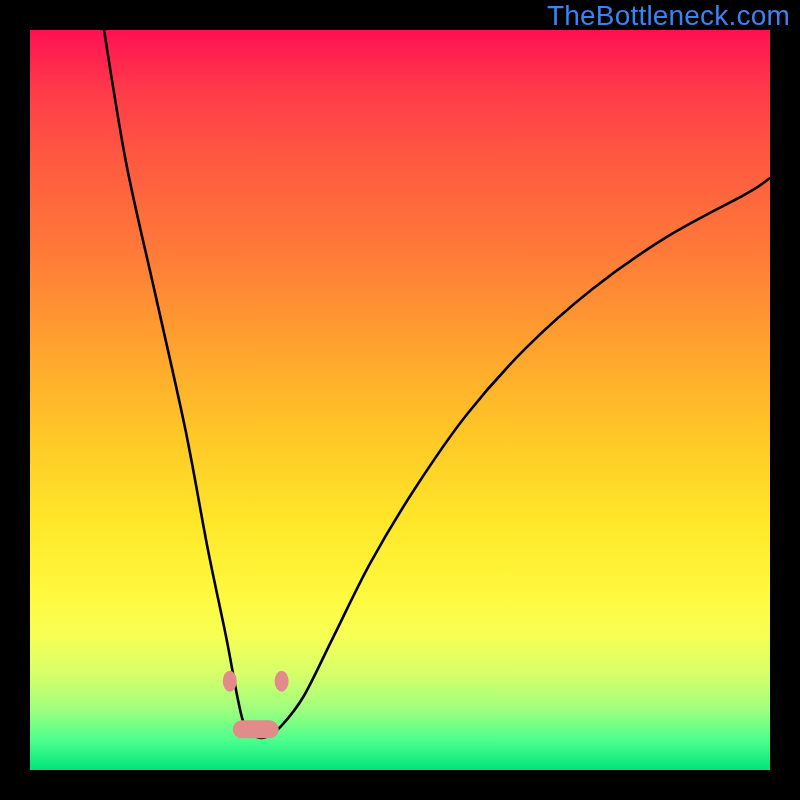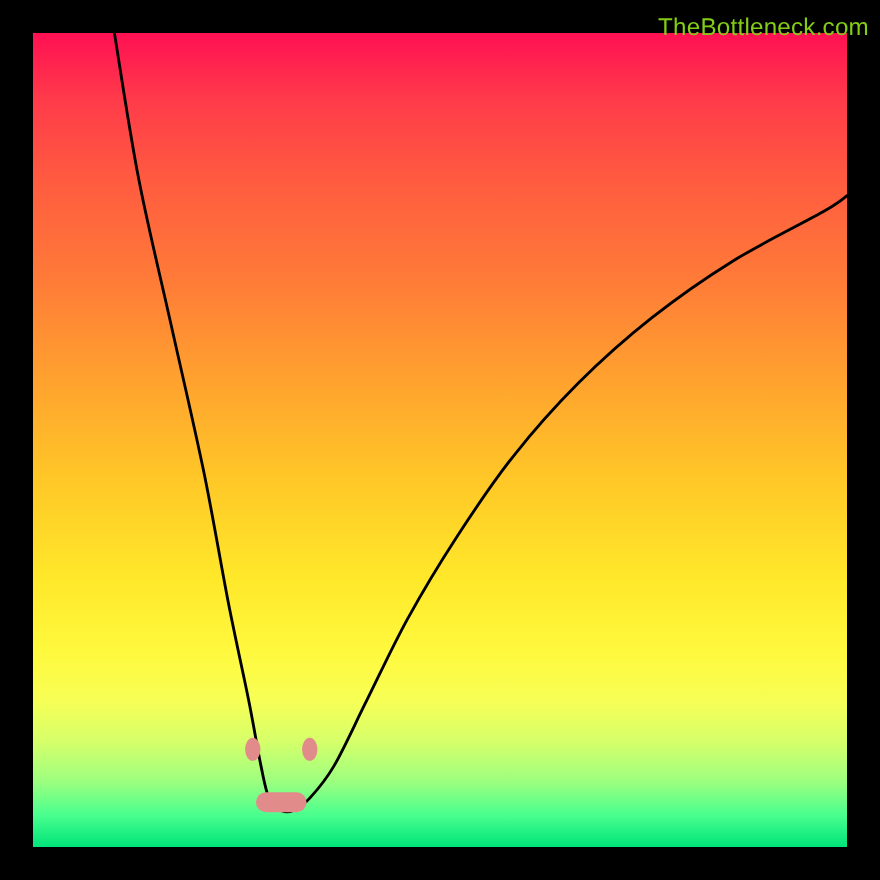--- a/index.html
+++ b/index.html
@@ -12,24 +12,24 @@
     font-family: Arial, Helvetica, sans-serif;
   }
   .frame {
     position: relative;
     width: 800px;
     height: 800px;
     background: #000;
   }
   .watermark {
     position: absolute;
-    top: 12px;
+    top: 0;
     right: 10px;
-    color: #84cc16;
-    font-size: 22px;
+    color: #3b82f6;
+    font-size: 28px;
     font-weight: 400;
     letter-spacing: 0.2px;
     z-index: 3;
   }
   .plot-area {
     position: absolute;
     left: 30px;
     top: 30px;
     width: 740px;
     height: 740px;

